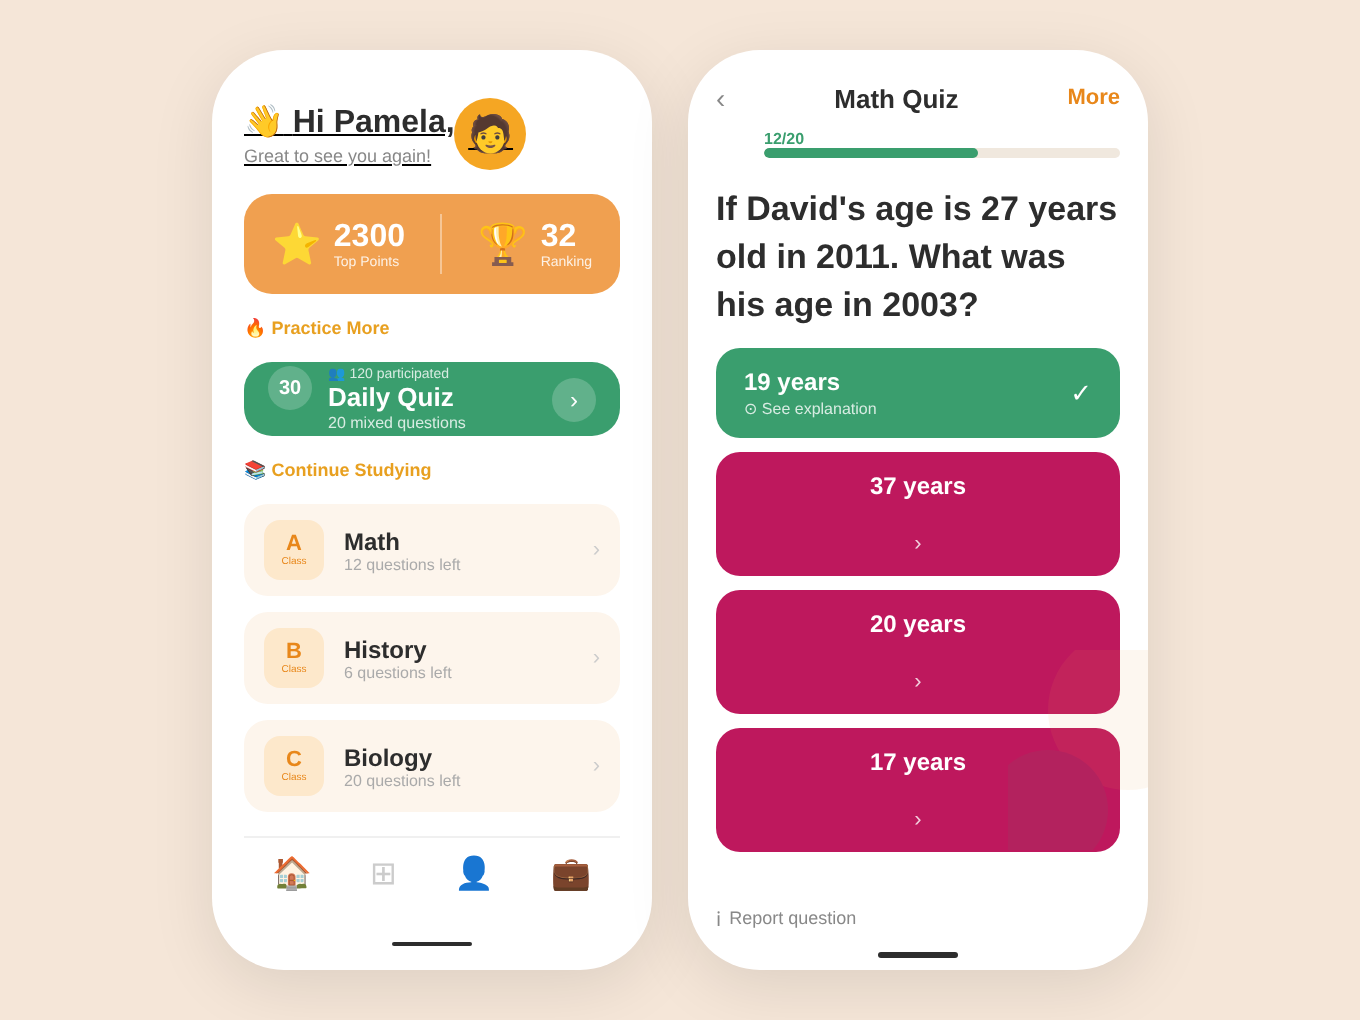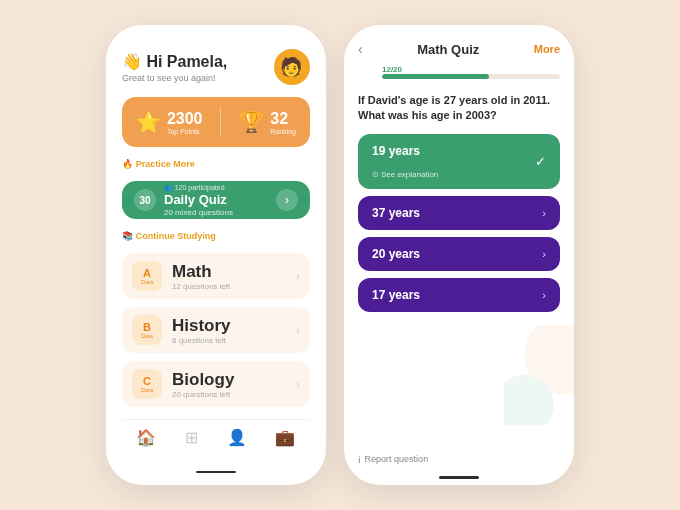--- a/index.html
+++ b/index.html
@@ -38,21 +38,22 @@
       width: 230px;
       height: 460px;
       padding: 0;
       display: flex;
       flex-direction: column;
     }
     
     .greeting-section {
       display: flex;
       align-items: center;
-      justify-content: space-between;
+      justify-content: flex-start;
+      text-decoration: underline;
     }
     .greeting-hi {
       font-size: 16px;
       font-weight: 700;
       color: #2d2d2d;
     }
     .greeting-sub {
       font-size: 9px;
       color: #888;
       margin-top: 2px;
@@ -107,21 +108,21 @@
       border-radius: 14px;
       padding: 10px 12px;
       display: flex;
       align-items: center;
       justify-content: space-between;
       position: relative;
       overflow: hidden;
     }
     .daily-quiz-left {
       display: flex;
-      align-items: center;
+      align-items: flex-start;
       gap: 8px;
     }
     .quiz-number-badge {
       background: rgba(255,255,255,0.2);
       color: #fff;
       width: 22px;
       height: 22px;
       border-radius: 50%;
       display: flex;
       align-items: center;
@@ -184,21 +185,21 @@
       font-size: 11px;
       font-weight: 700;
       color: #e8871a;
     }
     .subject-badge-sub {
       font-size: 5px;
       color: #e8871a;
     }
     .subject-info { flex: 1; }
     .subject-name {
-      font-size: 17px;
+      font-size: 12px;
       font-weight: 700;
       color: #2d2d2d;
     }
     .subject-questions {
       font-size: 8px;
       color: #aaa;
     }
     .subject-arrow {
       font-size: 11px;
       color: #ccc;
@@ -264,21 +265,21 @@
       border-radius: 3px;
     }
     .progress-label {
       font-size: 8px;
       color: #3a9e6e;
       font-weight: 700;
       margin-top: 2px;
     }
     .question-text {
       padding: 10px 14px 10px;
-      font-size: 11px;
+      font-size: 17px;
       font-weight: 700;
       color: #2d2d2d;
       line-height: 1.4;
     }
     .answers-section {
       padding: 0 14px;
       display: flex;
       flex-direction: column;
       gap: 7px;
       flex: 1;
@@ -289,39 +290,40 @@
       display: flex;
       align-items: center;
       justify-content: space-between;
       cursor: pointer;
       gap: 16px;
     }
     .answer-card.correct {
       background: #3a9e6e;
     }
     .answer-card.option {
-      background: #4c1d95;
+      background: #be185d;
+      flex-direction: column;
     }
     .answer-text {
       font-size: 12px;
       font-weight: 600;
       color: #fff;
     }
     .answer-check {
       font-size: 13px;
       color: #fff;
     }
     .answer-arrow {
       font-size: 11px;
       color: rgba(255,255,255,0.8);
     }
     .explanation {
       font-size: 8px;
       color: rgba(255,255,255,0.8);
-      margin-top: 12px;
+      margin-top: 2px;
     }
     .answer-content { flex: 1; }
     .report-section {
       padding: 8px 14px 4px;
       display: flex;
       align-items: center;
       gap: 4px;
     }
     .report-icon {
       font-size: 10px;

